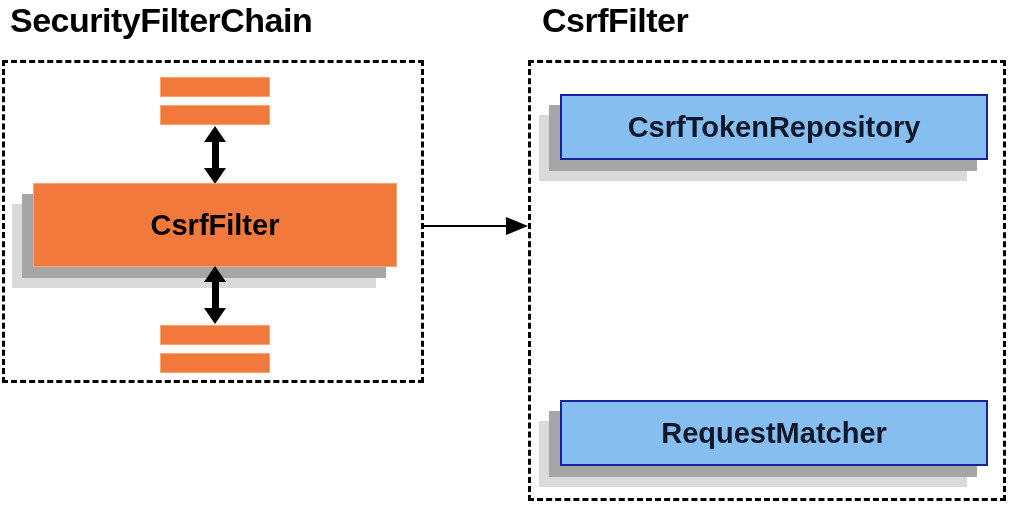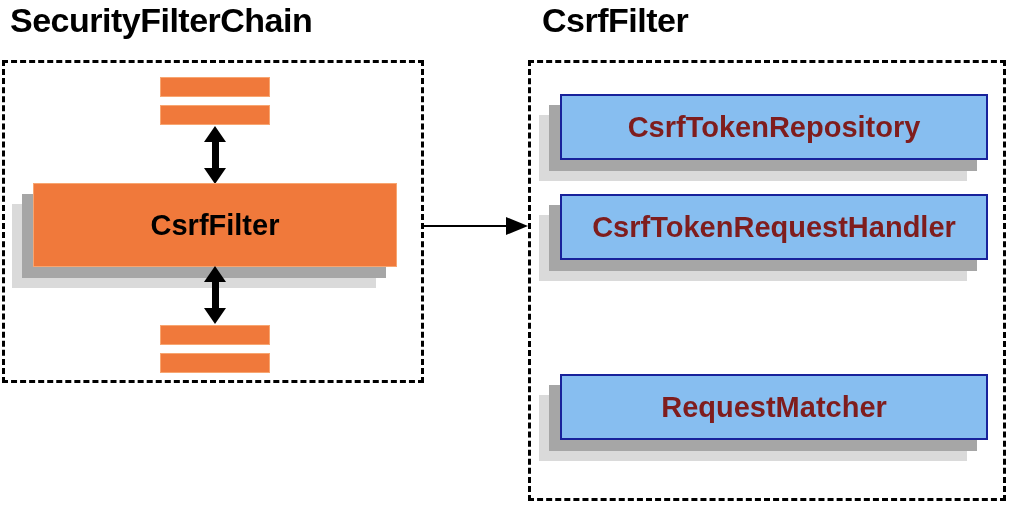--- a/index.html
+++ b/index.html
@@ -73,21 +73,21 @@
     background: var(--blue, #87BEF0);
     border: 2px solid var(--blue-border, #18229B);
     box-sizing: border-box;
     box-shadow: -11px 11px 0 var(--shadow-dark, #A6A6A6),
                 -21px 21px 0 var(--shadow-light, #DADADA);
     display: flex;
     align-items: center;
     justify-content: center;
     font-size: 29px;
     font-weight: bold;
-    color: #7f1d1d;
+    color: #0f172a;
   }
 
   .varrow {
     position: absolute;
     left: 204px;
     width: 22px;
     height: 58px;
     display: flex;
     flex-direction: column;
     align-items: center;
@@ -164,18 +164,17 @@
   <div class="filter-bar" style="top:325px"></div>
   <div class="filter-bar" style="top:353px"></div>
 
   <div class="harrow">
     <span class="hline"></span>
     <span class="hhead"></span>
   </div>
 
   <div class="component-box" style="top:94px">CsrfTokenRepository</div>
 
-  <div class="component-box" style="top:194px">CsrfTokenRequestHandler</div>
 
 
-  <div class="component-box" style="top:374px">RequestMatcher</div>
+  <div class="component-box" style="top:400px">RequestMatcher</div>
 
 </div>
 
 </body></html>

